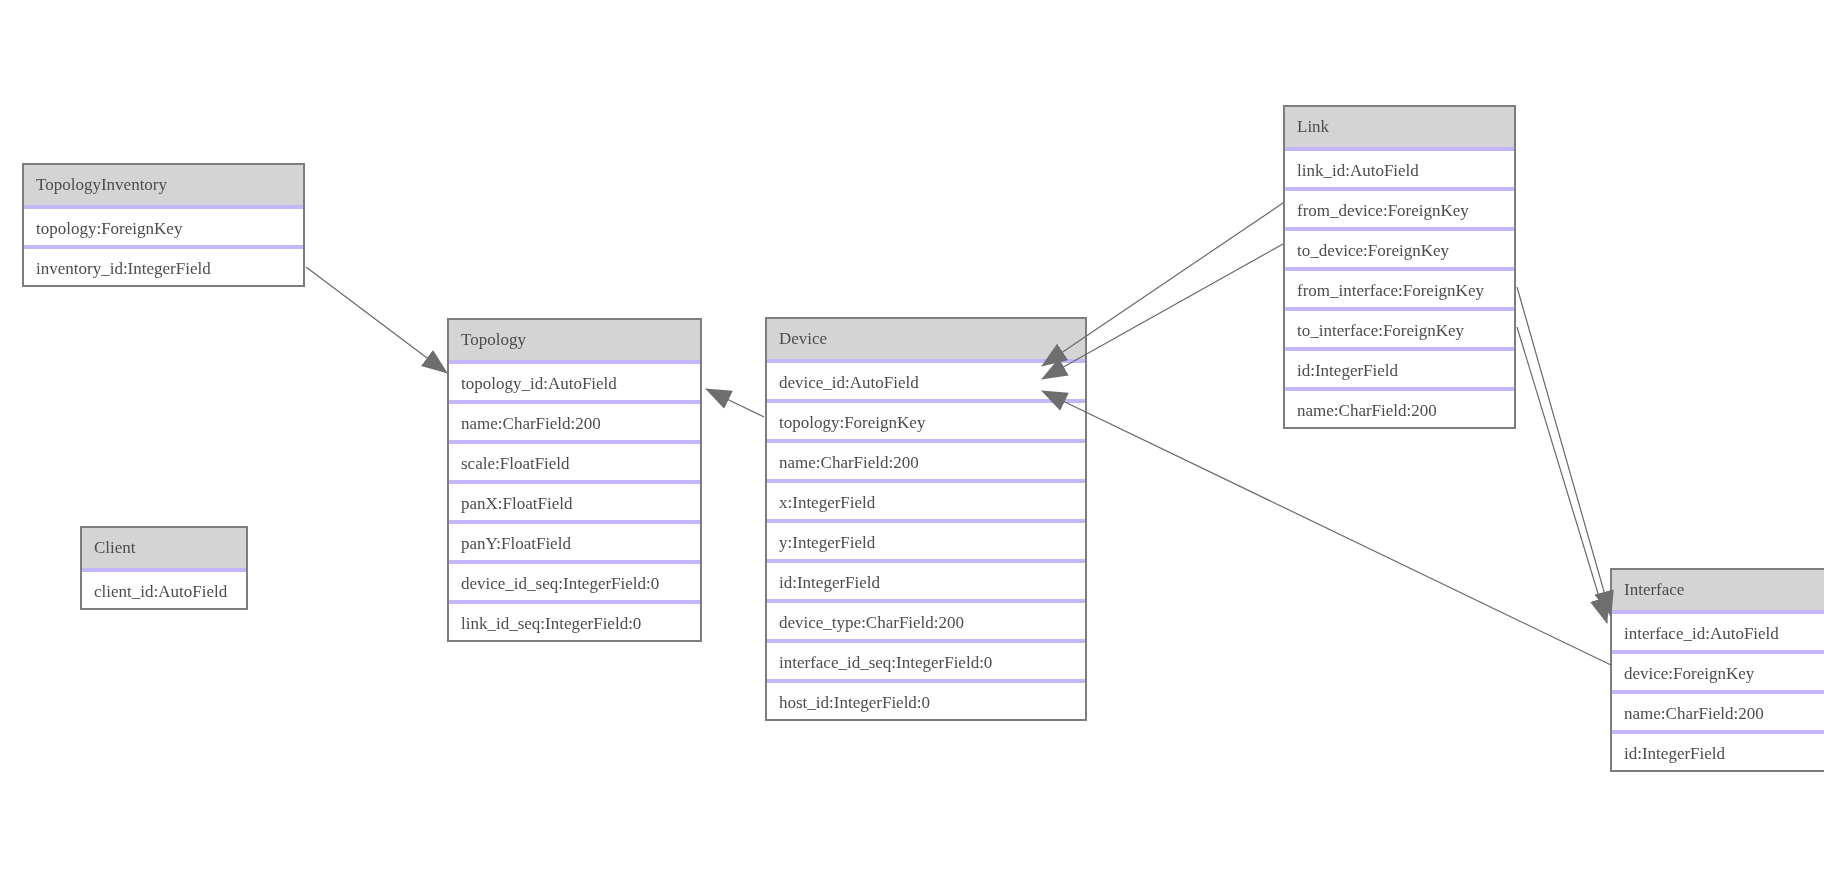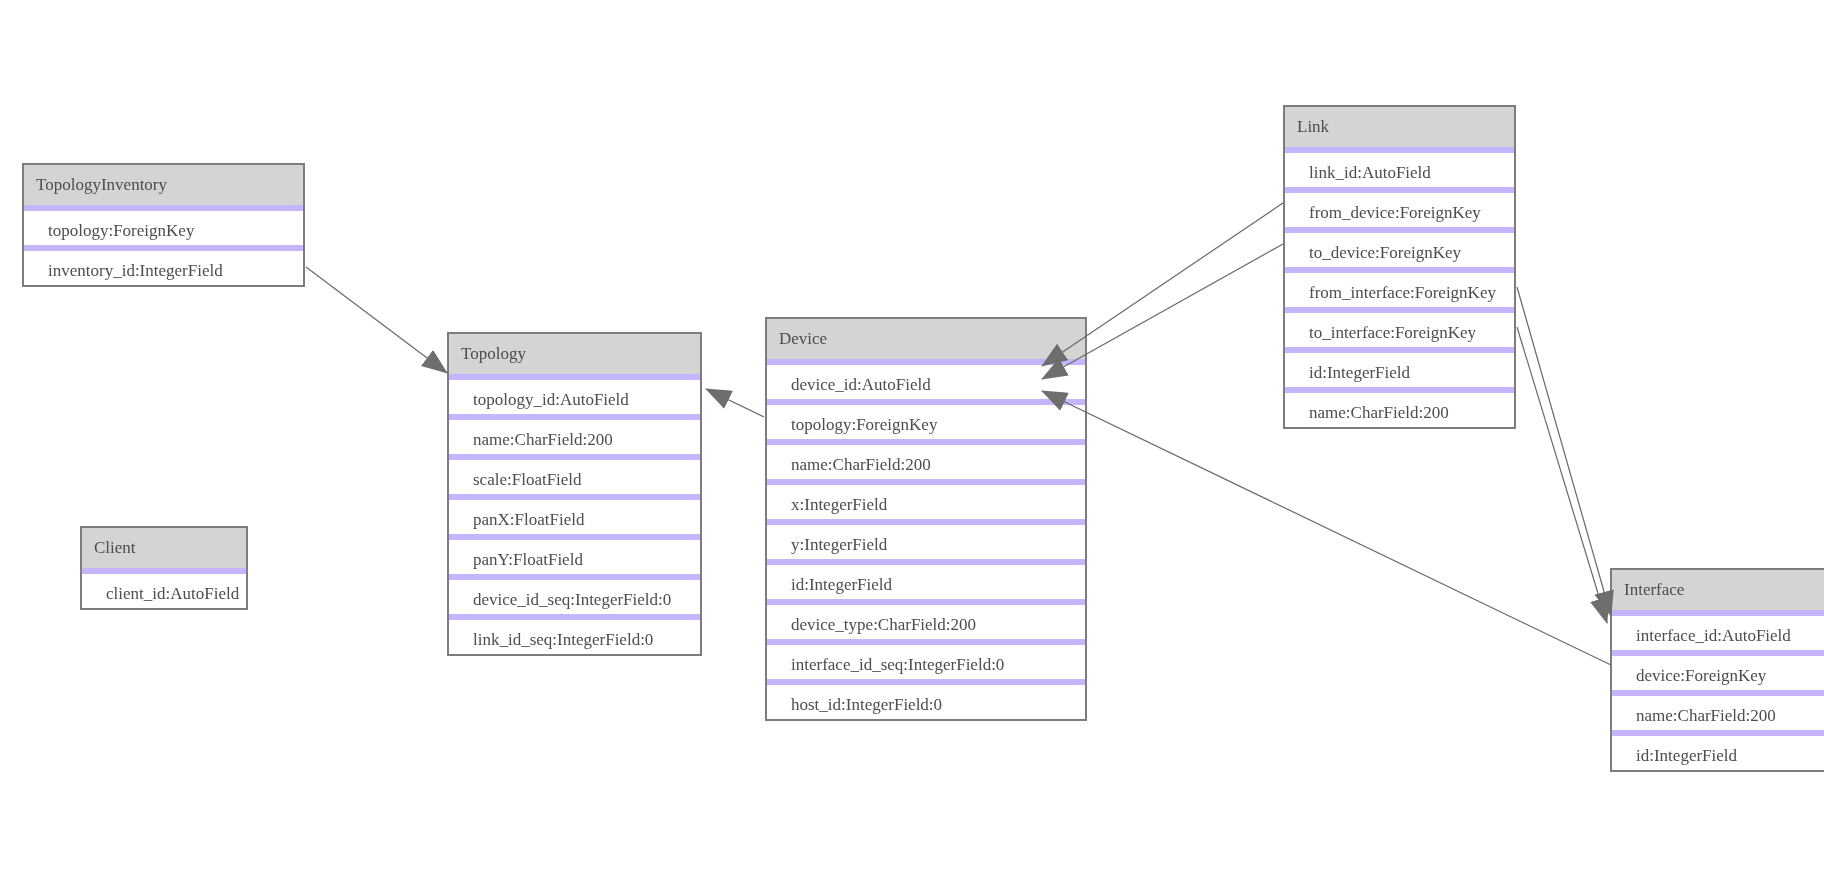--- a/index.html
+++ b/index.html
@@ -29,22 +29,22 @@
     line-height: 40px;
     padding: 0 12px;
     background: #d4d4d4;
     white-space: nowrap;
     overflow: hidden;
     box-sizing: border-box;
   }
   .table-row {
     height: 40px;
     line-height: 39px;
-    padding: 0 24px;
-    border-top: 6px solid #c4b5fd;
+    padding: 0 12px;
+    border-top: 4px solid #c4b5fd;
     background: #ffffff;
     white-space: nowrap;
     overflow: hidden;
     box-sizing: border-box;
   }
   #connector-layer {
     position: absolute;
     left: 0;
     top: 0;
     width: 1824px;
@@ -69,21 +69,21 @@
       <line x1="1283" y1="244" x2="1042" y2="379" stroke="#696969" stroke-width="1.2" marker-end="url(#arrowhead)"></line>
       <line x1="1517" y1="287" x2="1611" y2="616" stroke="#696969" stroke-width="1.2" marker-end="url(#arrowhead)"></line>
       <line x1="1517" y1="327" x2="1607" y2="623" stroke="#696969" stroke-width="1.2" marker-end="url(#arrowhead)"></line>
       <line x1="1611" y1="665" x2="1042" y2="391" stroke="#696969" stroke-width="1.2" marker-end="url(#arrowhead)"></line>
     </svg>
 <div class="entity-table" style="left: 22px; top: 163px; width: 283px;">
     <div class="table-header">TopologyInventory</div>
       <div class="table-row">topology:ForeignKey</div>
       <div class="table-row">inventory_id:IntegerField</div>
     </div>
-    <div class="entity-table" style="left: 447px; top: 332px; width: 255px;">
+    <div class="entity-table" style="left: 447px; top: 318px; width: 255px;">
     <div class="table-header">Topology</div>
   <div class="table-row">topology_id:AutoField</div>
       <div class="table-row">name:CharField:200</div>
       <div class="table-row">scale:FloatField</div>
       <div class="table-row">panX:FloatField</div>
       <div class="table-row">panY:FloatField</div>
       <div class="table-row">device_id_seq:IntegerField:0</div>
       <div class="table-row">link_id_seq:IntegerField:0</div>
     </div>
     <div class="entity-table" style="left: 80px; top: 526px; width: 168px;">

